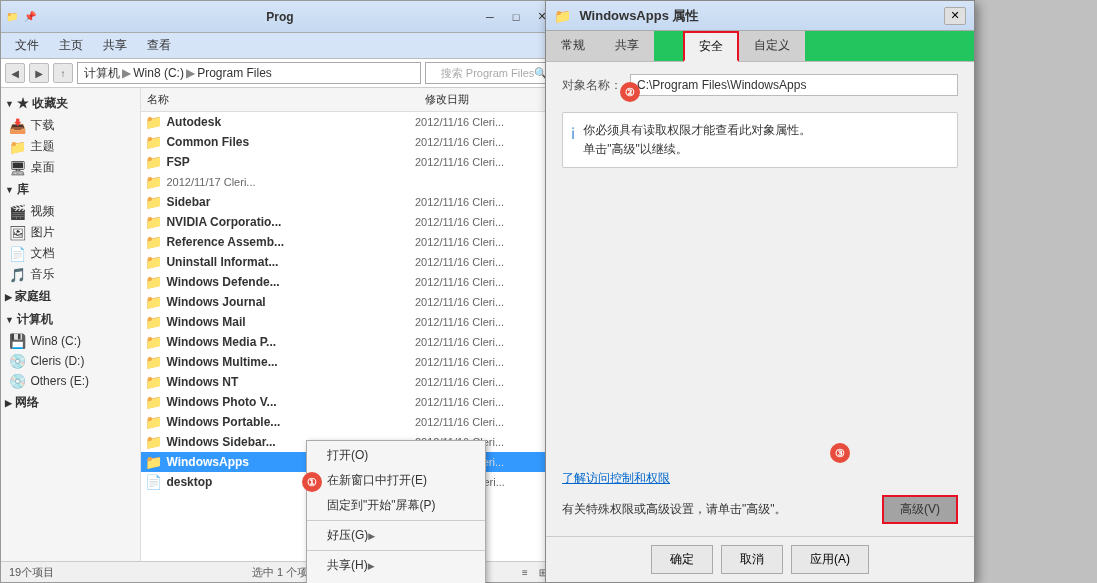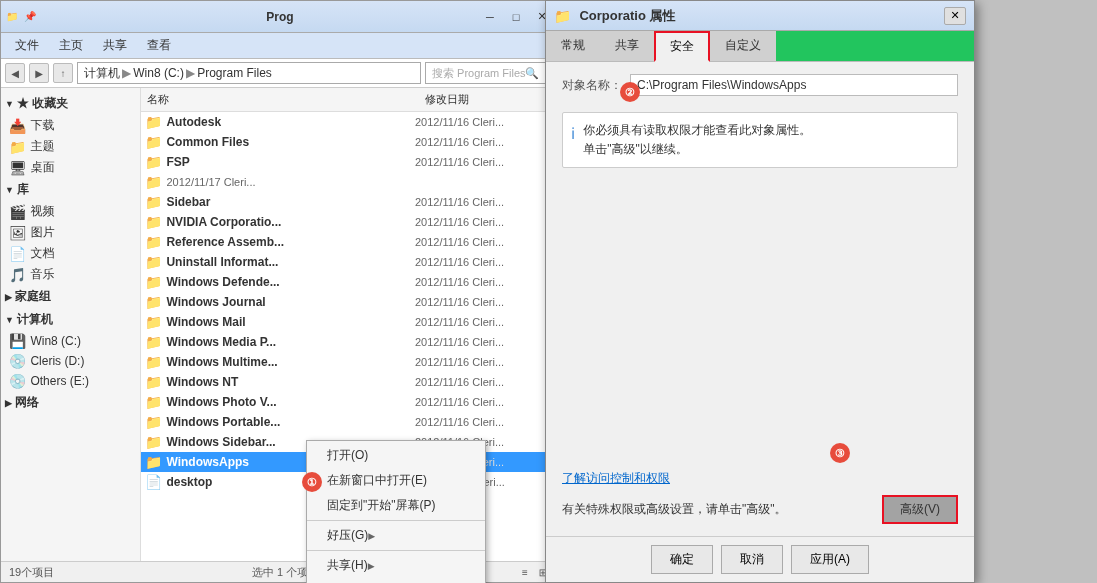--- a/index.html
+++ b/index.html
@@ -96,21 +96,21 @@
       font-size: 12px;
       color: #333;
     }
     .address-path .sep { color: #888; margin: 0 2px; }
     .search-box {
       width: 130px;
       height: 22px;
       border: 1px solid #aaa;
       padding: 0 6px;
       font-size: 11px;
-      display: flex; align-items: center; justify-content: flex-start;
+      display: flex; align-items: center; justify-content: flex-end;
     }
 
     
     .main-area {
       display: flex;
       flex: 1;
       overflow: hidden;
     }
 
     
@@ -256,20 +256,21 @@
       border: 1px solid transparent;
       border-bottom: none;
       background: #d0d0d0;
     }
     .dialog-tab.active {
       background: #f0f0f0;
       border: 1px solid #bbb;
       border-bottom: 1px solid #f0f0f0;
       margin-bottom: -1px;
       color: #000;
+      margin-left: 29px;
     }
     .dialog-tab.active-red {
       background: #f0f0f0;
       border: 2px solid #e81123;
       border-bottom: 2px solid #f0f0f0;
       margin-bottom: -1px;
       color: #000;
     }
 
     
@@ -585,21 +586,21 @@
     <span>包含到库中(I)</span>
 
   </div>
 
 </div>
 
 <div class="properties-dialog">
 
   <div class="dialog-title-bar">
     <span class="dialog-title-icon">📁</span>
-    <span class="dialog-title-text">Corporatio 属性</span>
+    <span class="dialog-title-text">WindowsApps 属性</span>
     <div class="dialog-close-btn">✕</div>
   </div>
 
   <div class="dialog-tabs">
     <div class="dialog-tab">常规</div>
     <div class="dialog-tab">共享</div>
     <div class="dialog-tab active active-red">安全</div>
     <div class="dialog-tab">自定义</div>
   </div>
 

